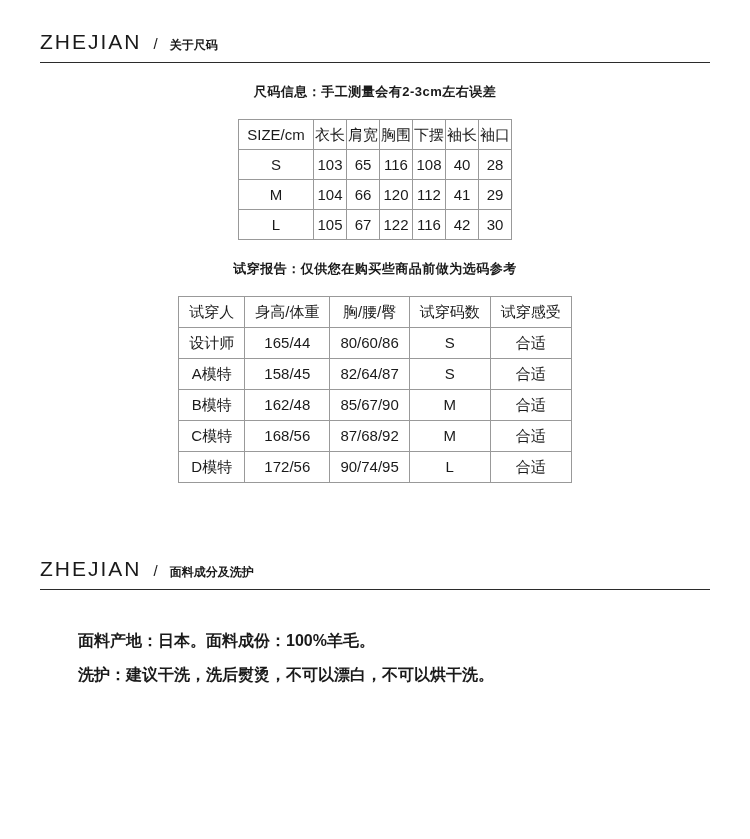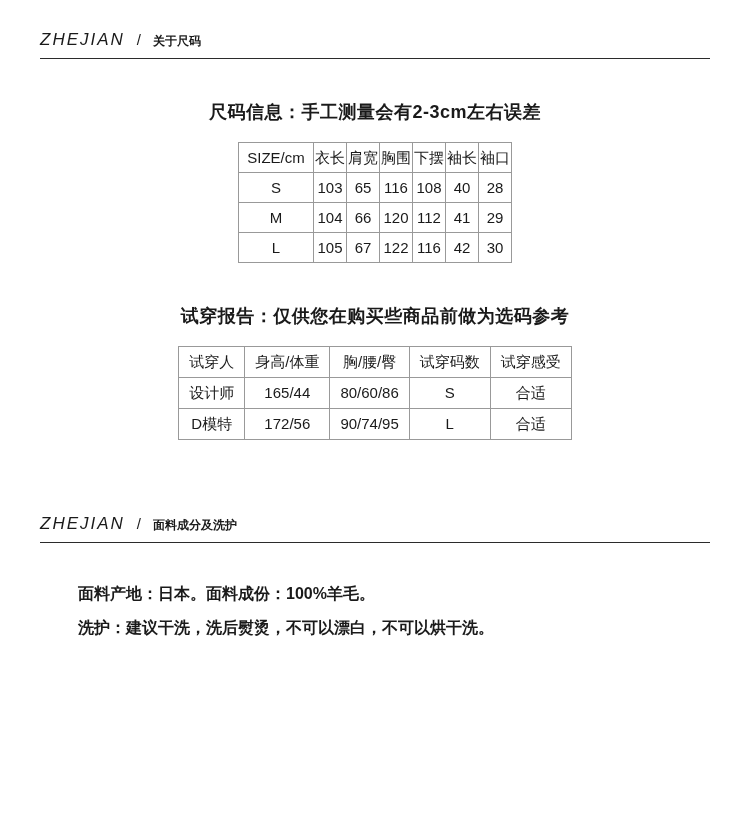--- a/index.html
+++ b/index.html
@@ -18,44 +18,43 @@
 
   .section-head {
     margin: 0 40px;
     padding-bottom: 8px;
     border-bottom: 1px solid #2b2b2b;
     display: flex;
     align-items: baseline;
     gap: 12px;
   }
   .section-head .brand {
-    font-size: 17px;
+    font-size: 21px;
     letter-spacing: 2px;
     font-weight: 400;
     color: #1a1a1a;
-    font-style: italic;
   }
   .section-head .sep {
     font-size: 15px;
     color: #1a1a1a;
   }
   .section-head .sub {
     font-size: 12px;
     font-weight: bold;
     color: #1a1a1a;
   }
 
   #head-1 { margin-top: 30px; }
 
   .block-title {
     text-align: center;
-    font-size: 18px;
+    font-size: 13px;
     font-weight: bold;
     color: #1a1a1a;
-    margin-top: 41px;
+    margin-top: 20px;
     letter-spacing: 0.5px;
   }
 
   .table-wrap {
     display: flex;
     justify-content: center;
     margin-top: 18px;
   }
   table {
     border-collapse: collapse;
@@ -167,20 +166,41 @@
     </thead>
     <tbody>
       <tr>
         <td>设计师</td>
         <td>165/44</td>
         <td>80/60/86</td>
         <td>S</td>
         <td>合适</td>
       </tr>
       <tr>
+        <td>A模特</td>
+        <td>158/45</td>
+        <td>82/64/87</td>
+        <td>S</td>
+        <td>合适</td>
+      </tr>
+      <tr>
+        <td>B模特</td>
+        <td>162/48</td>
+        <td>85/67/90</td>
+        <td>M</td>
+        <td>合适</td>
+      </tr>
+      <tr>
+        <td>C模特</td>
+        <td>168/56</td>
+        <td>87/68/92</td>
+        <td>M</td>
+        <td>合适</td>
+      </tr>
+      <tr>
         <td>D模特</td>
         <td>172/56</td>
         <td>90/74/95</td>
         <td>L</td>
         <td>合适</td>
       </tr>
     </tbody>
   </table>
 </div>
 

